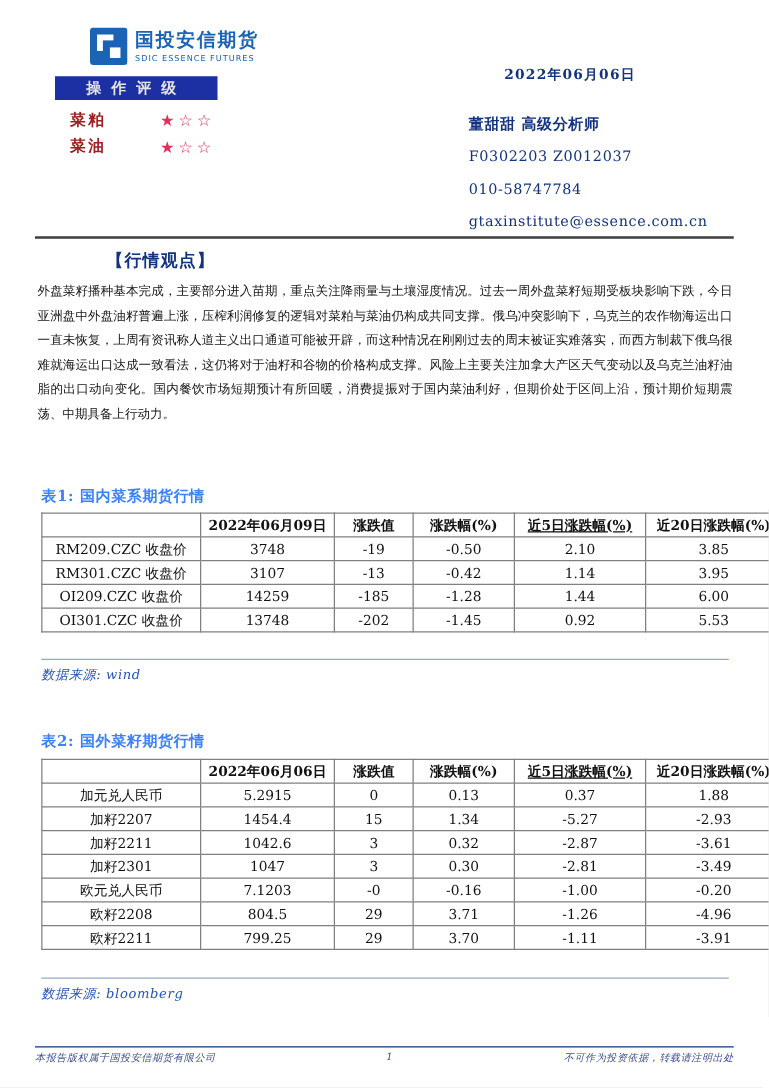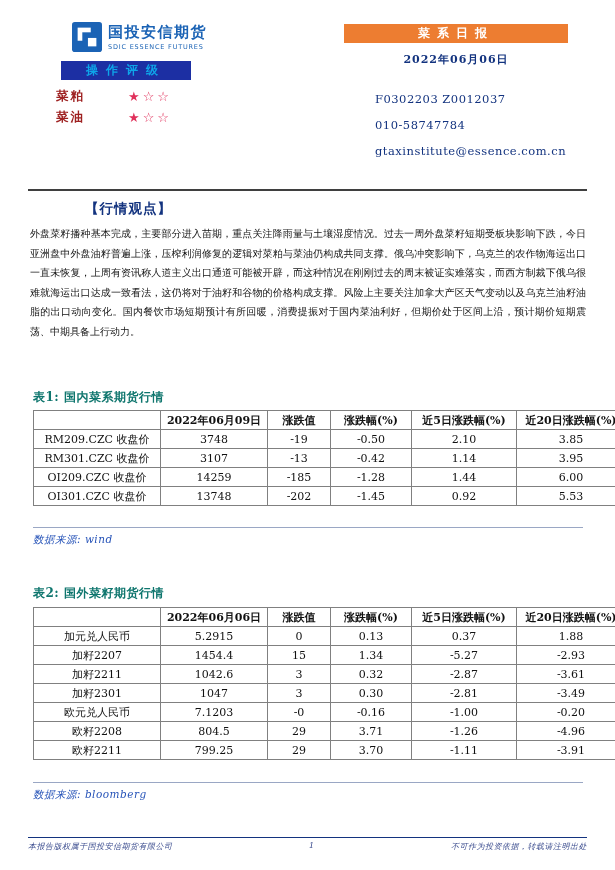--- a/index.html
+++ b/index.html
@@ -10,50 +10,50 @@
   
   .logo-block{position:absolute;left:28px;top:22px;display:flex;align-items:center;gap:6px;padding-left:44px;}
   .logo-icon{width:30px;height:30px;flex:0 0 auto;}
   .logo-cn{color:#1b63b5;font-weight:bold;font-size:15px;letter-spacing:1.5px;font-family:"DejaVu Sans","Liberation Sans",sans-serif;}
   .logo-en{color:#1b63b5;font-size:6.5px;letter-spacing:0.8px;font-family:"DejaVu Sans","Liberation Sans",sans-serif;margin-top:1px;}
   .report-banner{position:absolute;left:344px;top:24px;width:224px;height:19px;line-height:19px;
     background:#ed7d31;color:#ffffff;font-weight:bold;font-size:12px;text-align:center;letter-spacing:7px;
     font-family:"DejaVu Sans","Liberation Sans",sans-serif;}
   .report-date{position:absolute;left:344px;top:52px;width:224px;text-align:center;
     color:#13337f;font-size:11px;font-weight:bold;letter-spacing:1px;}
-  .rating-banner{position:absolute;left:61px;top:61px;width:130px;height:19px;line-height:19px;
-    background:#1c2fa3;color:#0ea5e9;font-weight:bold;font-size:12px;text-align:center;letter-spacing:8px;
+  .rating-banner{position:absolute;left:44px;top:61px;width:130px;height:19px;line-height:19px;
+    background:#1c2fa3;color:#e5e5e5;font-weight:bold;font-size:12px;text-align:center;letter-spacing:8px;
     font-family:"DejaVu Sans","Liberation Sans",sans-serif;}
   .rating-rows{position:absolute;left:32px;top:86px;}
   .rating-row{height:21px;display:flex;align-items:center;margin-left:24px;}
   .rating-label{color:#9e2121;font-weight:bold;font-size:12.5px;letter-spacing:2px;width:72px;}
   .rating-stars{color:#e0315b;font-size:13px;letter-spacing:3px;}
   .analyst{position:absolute;left:375px;top:86px;color:#13337f;font-size:11.5px;}
   .analyst .row{height:26px;line-height:26px;letter-spacing:0.5px;}
   .analyst .name{font-weight:bold;font-size:12px;}
   .divider{position:absolute;left:28px;width:559px;top:189px;border-top:2px solid #3f3f3f;}
   
   .vp-title{position:absolute;left:85px;top:200px;color:#13337f;font-weight:bold;font-size:13.5px;letter-spacing:1px;}
   .vp-body{position:absolute;left:30px;top:224px;width:556px;text-align:justify;
     font-size:10px;line-height:19.6px;color:#141414;}
   
-  .tbl-title{position:absolute;color:#0f766e;font-weight:bold;font-size:12px;letter-spacing:0.5px;}
+  .tbl-title{position:absolute;color:#3b82f6;font-weight:bold;font-size:12px;letter-spacing:0.5px;}
   .t1-title{left:33px;top:389px;}
   .t2-title{left:33px;top:585px;}
   table.tbl{position:absolute;left:33px;width:550px;border-collapse:collapse;table-layout:fixed;
     font-size:11px;color:#111111;}
   table.t1{top:410px;}
   table.t2{top:607px;}
   .tbl th,.tbl td{border:1px solid #808080;height:18px;padding:0 3px;text-align:center;overflow:hidden;white-space:nowrap;}
   .tbl th{font-weight:bold;}
   .tbl th:nth-child(1){width:120px;}
   .tbl th:nth-child(2){width:100px;}
   .tbl th:nth-child(3){width:56px;}
   .tbl th:nth-child(4){width:74px;}
-  .tbl th:nth-child(5){width:98px;}
+  .tbl th:nth-child(5){width:98px;text-decoration:underline;}
   .tbl th:nth-child(6){width:102px;}
   .source{position:absolute;left:33px;width:550px;border-top:1px solid #9aa7c4;padding-top:5px;
     color:#2653b8;font-style:italic;font-size:10.5px;letter-spacing:0.5px;}
   .s1{top:527px;}
   .s2{top:782px;}
   
   .footer-line{position:absolute;left:28px;width:559px;top:837px;border-top:1px solid #13337f;}
   .footer{position:absolute;left:28px;width:559px;top:841px;display:flex;justify-content:space-between;
     color:#3c4d8f;font-size:8px;font-style:italic;letter-spacing:0.5px;}
 </style>
@@ -68,36 +68,36 @@
       <rect x="6" y="6" width="14" height="14" fill="#ffffff"></rect>
       <rect x="11" y="11" width="15" height="15" fill="#1b63b5"></rect>
       <rect x="17" y="17" width="9" height="9" fill="#ffffff"></rect>
     </svg>
     <div>
       <div class="logo-cn">国投安信期货</div>
       <div class="logo-en">SDIC ESSENCE FUTURES</div>
     </div>
   </div>
 
-  <div class="report-banner">菜系日报</div>
   <div class="report-date">2022年06月06日</div>
 
   <div class="rating-banner">操作评级</div>
   <div class="rating-rows">
     <div class="rating-row">
       <span class="rating-label">菜粕</span>
       <span class="rating-stars">★☆☆</span>
     </div>
     <div class="rating-row">
       <span class="rating-label">菜油</span>
       <span class="rating-stars">★☆☆</span>
     </div>
   </div>
 
   <div class="analyst">
+    <div class="row name">董甜甜 高级分析师</div>
     <div class="row">F0302203 Z0012037</div>
     <div class="row">010-58747784</div>
     <div class="row">gtaxinstitute@essence.com.cn</div>
   </div>
 
   <div class="divider"></div>
 
   <div class="vp-title">【行情观点】</div>
   <div class="vp-body">外盘菜籽播种基本完成，主要部分进入苗期，重点关注降雨量与土壤湿度情况。过去一周外盘菜籽短期受板块影响下跌，今日亚洲盘中外盘油籽普遍上涨，压榨利润修复的逻辑对菜粕与菜油仍构成共同支撑。俄乌冲突影响下，乌克兰的农作物海运出口一直未恢复，上周有资讯称人道主义出口通道可能被开辟，而这种情况在刚刚过去的周末被证实难落实，而西方制裁下俄乌很难就海运出口达成一致看法，这仍将对于油籽和谷物的价格构成支撑。风险上主要关注加拿大产区天气变动以及乌克兰油籽油脂的出口动向变化。国内餐饮市场短期预计有所回暖，消费提振对于国内菜油利好，但期价处于区间上沿，预计期价短期震荡、中期具备上行动力。</div>
 

